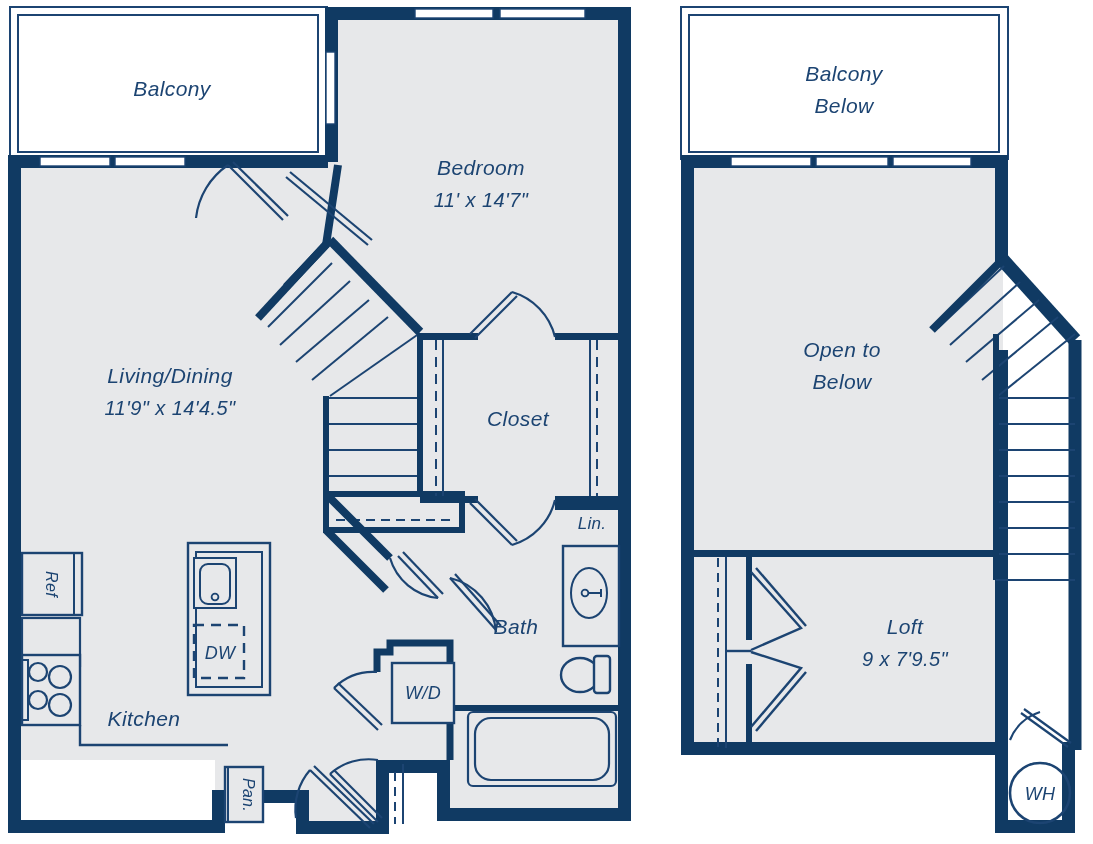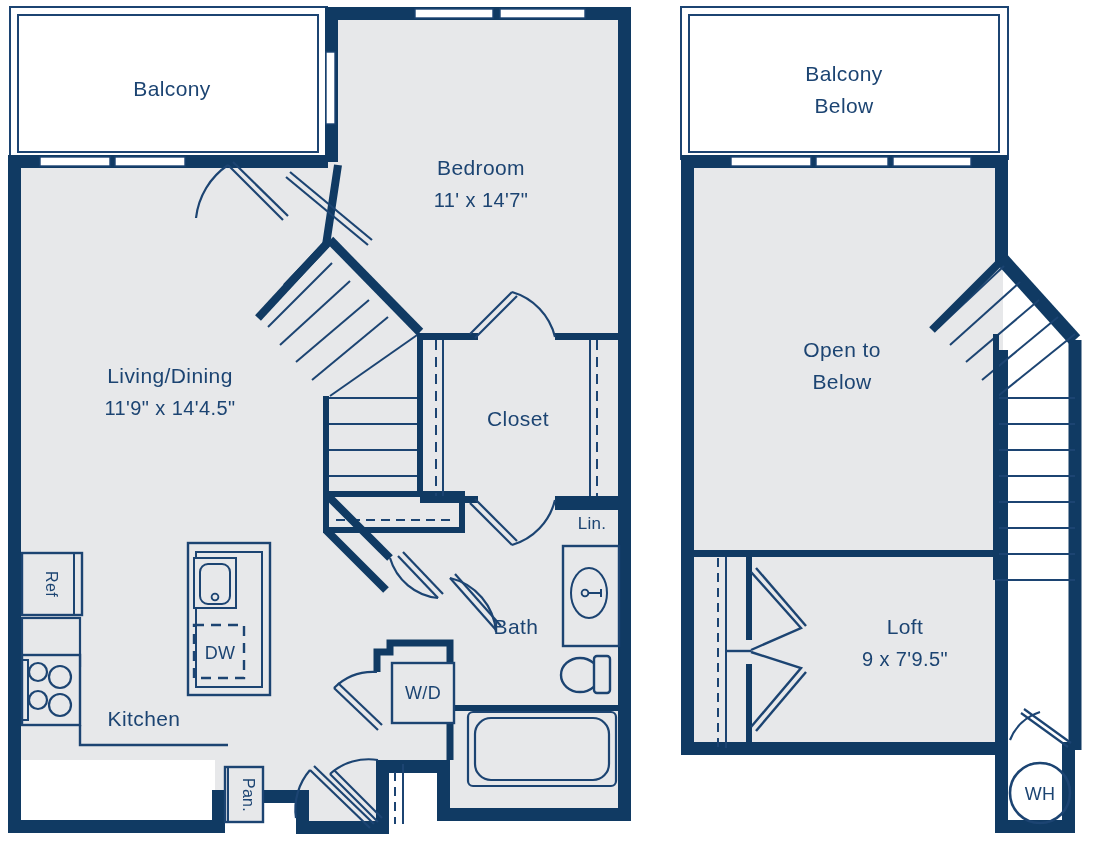--- a/index.html
+++ b/index.html
@@ -11,20 +11,21 @@
     width: 1093px;
     height: 844px;
     overflow: hidden;
     font-family: "Liberation Sans", sans-serif;
   }
   #floorplan-root {
     position: relative;
     width: 1093px;
     height: 844px;
     background: #ffffff;
+    font-style: italic;
   }
   svg.plan {
     position: absolute;
     top: 0;
     left: 0;
     width: 1093px;
     height: 844px;
     display: block;
   }
   .room-label {

